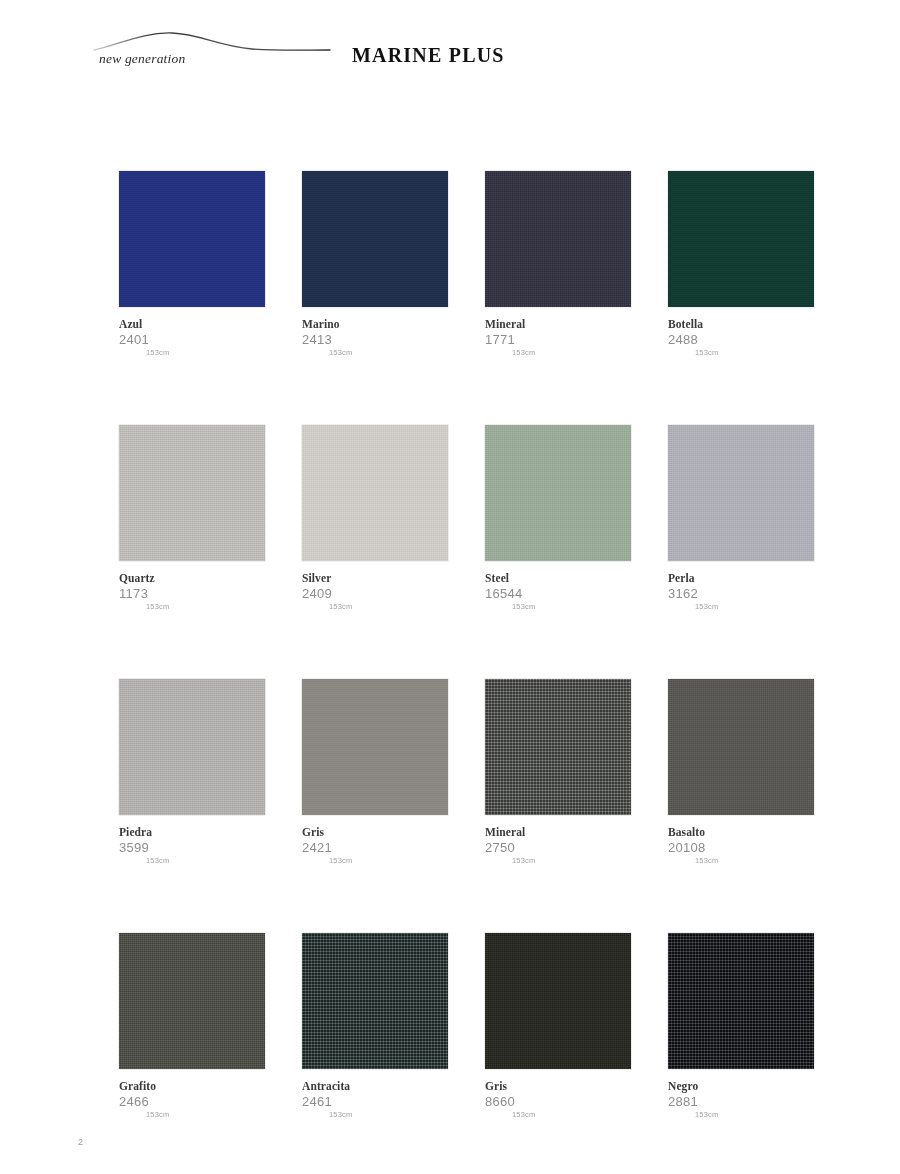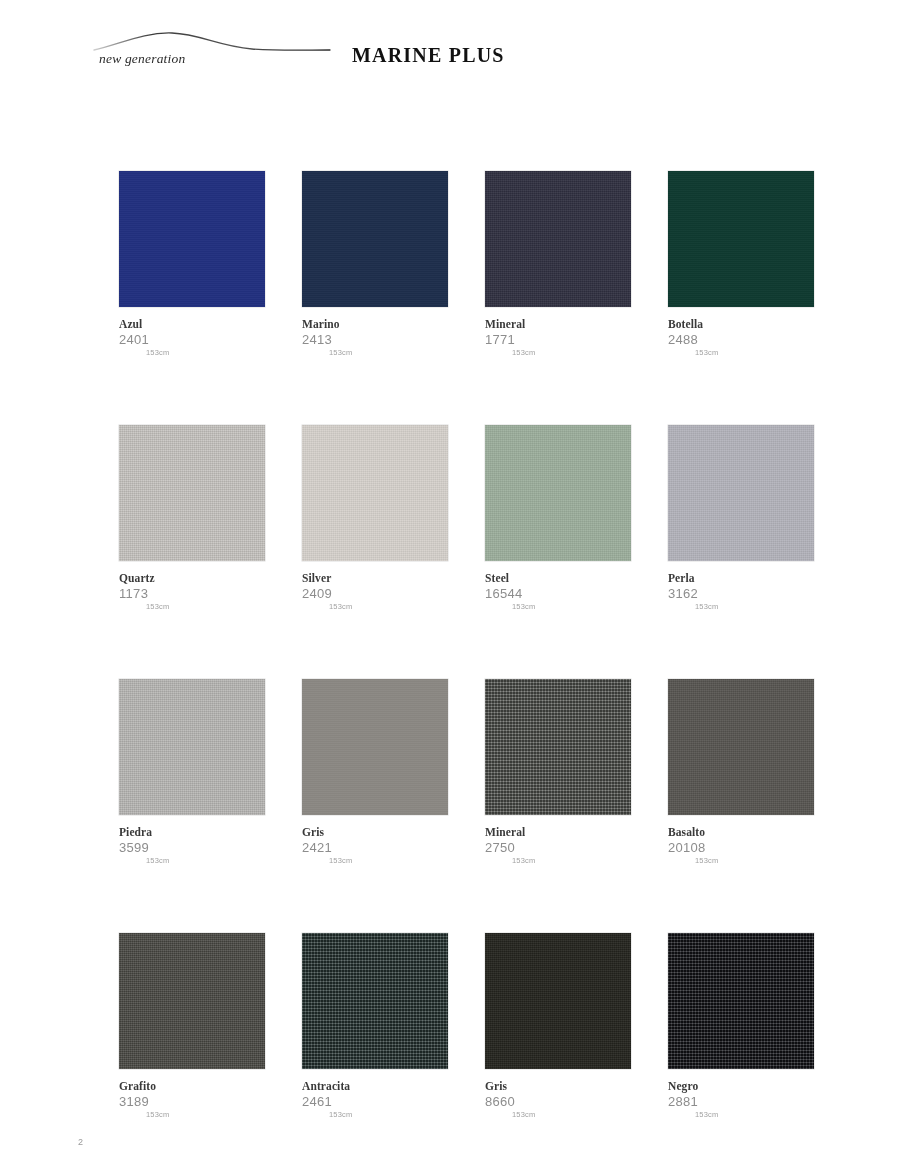--- a/index.html
+++ b/index.html
@@ -297,21 +297,21 @@
         </div>
       </div>
     </div>
     <div class="row">
       <div class="cell">
         <div class="swatch">
           <div class="tex" style="background-color: rgb(69, 68, 63); background-image: repeating-linear-gradient(0deg, rgba(255, 255, 255, 0.09) 0px, rgba(255, 255, 255, 0.09) 1px, rgba(0, 0, 0, 0.055) 1px, rgba(0, 0, 0, 0.055) 2px), repeating-linear-gradient(90deg, rgba(255, 255, 255, 0.07) 0px, rgba(255, 255, 255, 0.07) 1px, rgba(0, 0, 0, 0.05) 1px, rgba(0, 0, 0, 0.05) 2px), linear-gradient(rgb(69, 68, 63), rgb(69, 68, 63));"></div>
         </div>
         <div class="labels">
           <div class="sw-name">Grafito</div>
-          <div class="sw-code">3189</div>
+          <div class="sw-code">2466</div>
           <div class="sw-width">153cm</div>
         </div>
       </div>
       <div class="cell">
         <div class="swatch">
           <div class="tex" style="background-color: rgb(43, 59, 57); background-image: repeating-linear-gradient(0deg, rgba(255, 255, 255, 0.16) 0px, rgba(255, 255, 255, 0.16) 1px, rgba(0, 0, 0, 0.2) 1px, rgba(0, 0, 0, 0.2) 3px), repeating-linear-gradient(90deg, rgba(255, 255, 255, 0.14) 0px, rgba(255, 255, 255, 0.14) 1px, rgba(0, 0, 0, 0.22) 1px, rgba(0, 0, 0, 0.22) 3px), linear-gradient(rgb(43, 59, 57), rgb(43, 59, 57));"></div>
         </div>
         <div class="labels">
           <div class="sw-name">Antracita</div>
           <div class="sw-code">2461</div>

